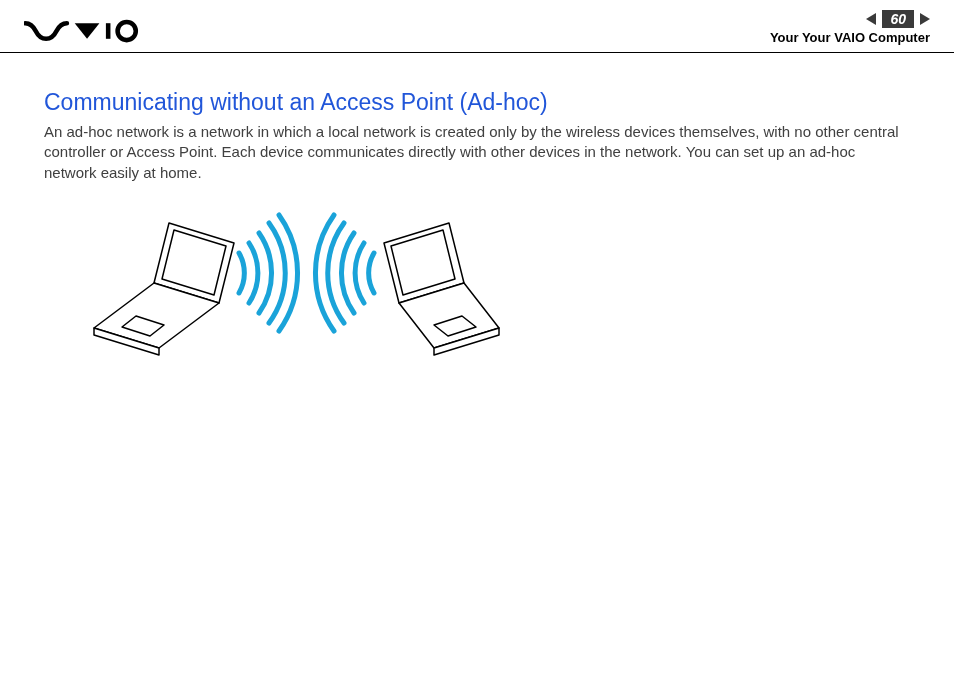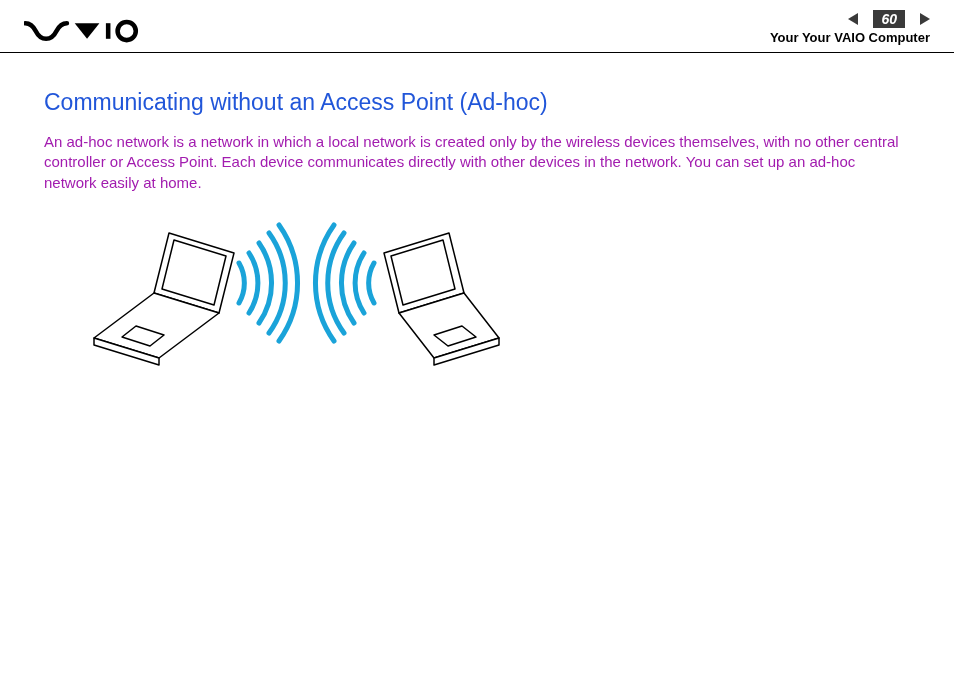--- a/index.html
+++ b/index.html
@@ -23,21 +23,21 @@
     .header-right {
       text-align: right;
       display: flex;
       flex-direction: column;
       align-items: flex-end;
       gap: 2px;
     }
     .page-nav {
       display: flex;
       align-items: center;
-      gap: 15px;
+      gap: 6px;
     }
     .arrow-prev, .arrow-next {
       display: inline-block;
       width: 0; height: 0;
       border-top: 6px solid transparent;
       border-bottom: 6px solid transparent;
     }
     .arrow-prev { border-right: 10px solid #3a3a3a; }
     .arrow-next { border-left: 10px solid #3a3a3a; }
     .page-number {
@@ -52,26 +52,26 @@
       font-weight: bold;
       font-size: 13px;
     }
     .content {
       padding: 36px 44px 0 44px;
     }
     .content-heading {
       color: #2156d9;
       font-weight: normal;
       font-size: 23px;
-      margin-bottom: 16px;
+      margin-bottom: 6px;
     }
     .content-body {
       font-size: 15px;
       line-height: 1.35;
-      color: #a21caf;
+      color: #404040;
     }
     .illustration {
       margin-top: 20px;
       margin-left: 30px;
     }
     .illustration svg { width: 430px; height: 180px; }
     .signal { fill: none; stroke: #1aa3d9; stroke-width: 5; stroke-linecap: round; }
     .laptop-line { fill: none; stroke: #000; stroke-width: 1.5; stroke-linejoin: round; stroke-linecap: round; }
     .laptop-fill { fill: #fff; }
   </style>

